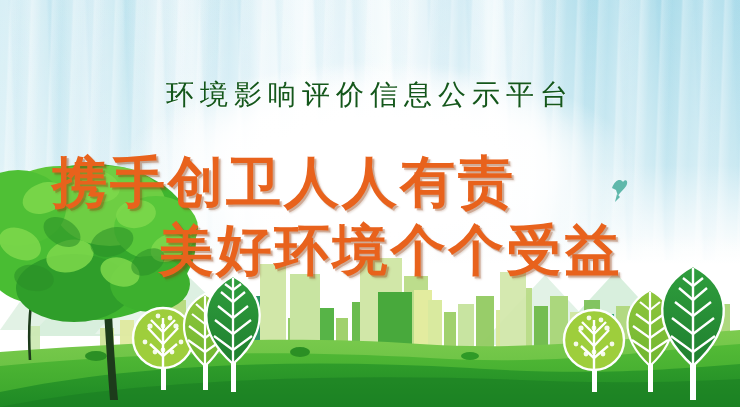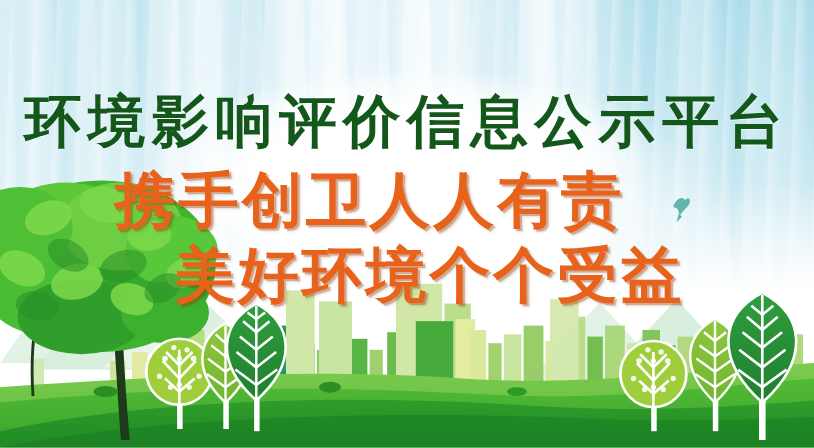--- a/index.html
+++ b/index.html
@@ -77,22 +77,22 @@
     width: 740px; height: 407px;
   }
 
   
   .title {
     position: absolute;
     left: 0; top: 76px;
     width: 740px;
     text-align: center;
     font-family: "DejaVu Serif", "Liberation Serif", serif;
-    font-size: 52px;
-    font-weight: 700;
+    font-size: 28px;
+    font-weight: 400;
     letter-spacing: 6px;
     color: #14571b;
     text-shadow: 0 1px 0 rgba(255,255,255,0.7);
     white-space: nowrap;
   }
   .slogan-wrap {
     position: absolute;
     left: 0; top: 146px;
     width: 740px;
   }
@@ -102,21 +102,21 @@
     color: #e8621c;
     white-space: nowrap;
     text-shadow:
       2px 2px 0 rgba(150,60,10,0.30),
       3px 3px 2px rgba(120,50,10,0.18);
   }
   .slogan-1 {
     position: absolute;
     left: 0; top: 0;
     width: 608px;
-    text-align: right;
+    text-align: center;
     font-size: 55px;
     letter-spacing: 3px;
     padding-right: 40px;
     box-sizing: border-box;
   }
   .slogan-2 {
     position: absolute;
     left: 0; top: 68px;
     width: 740px;
     text-align: center;

